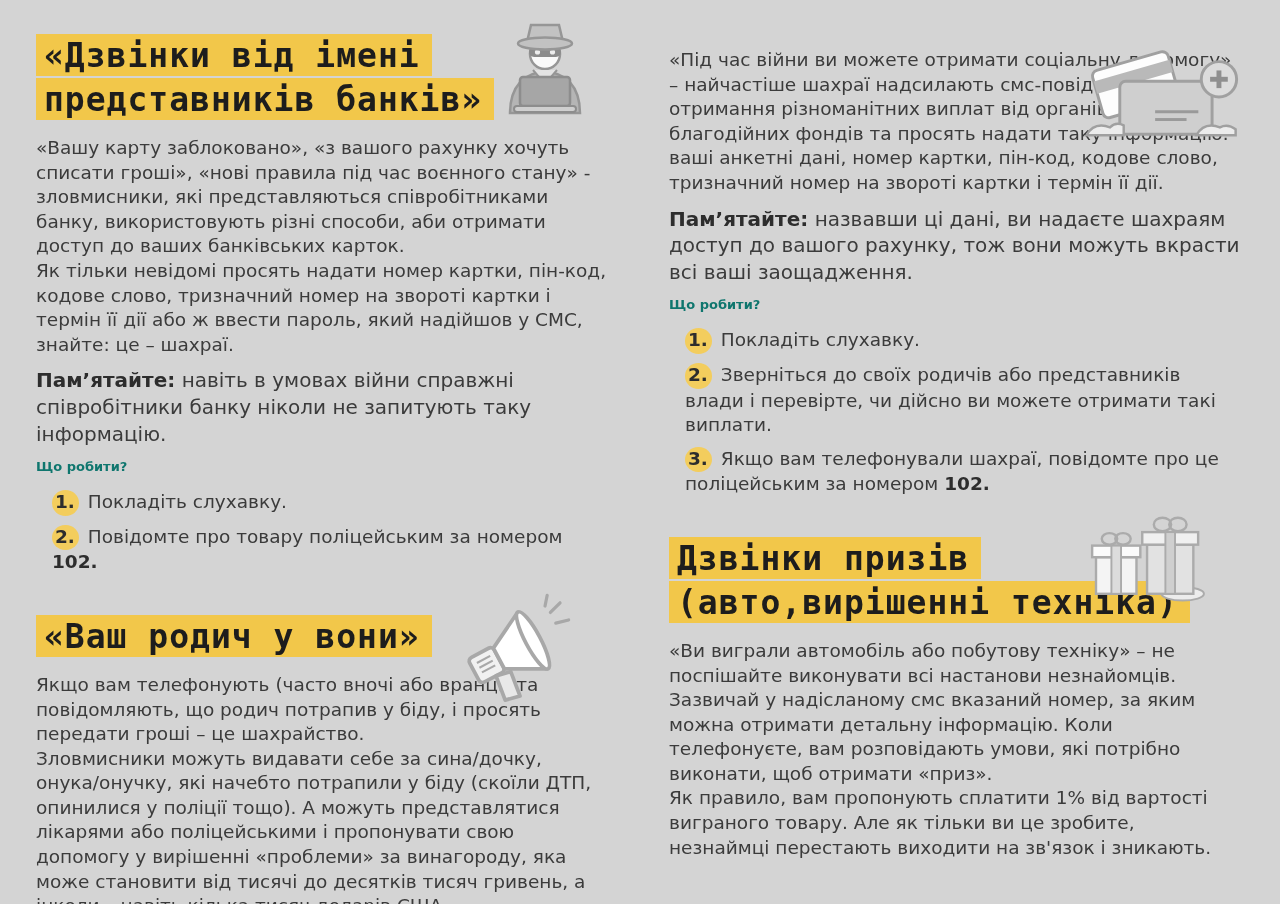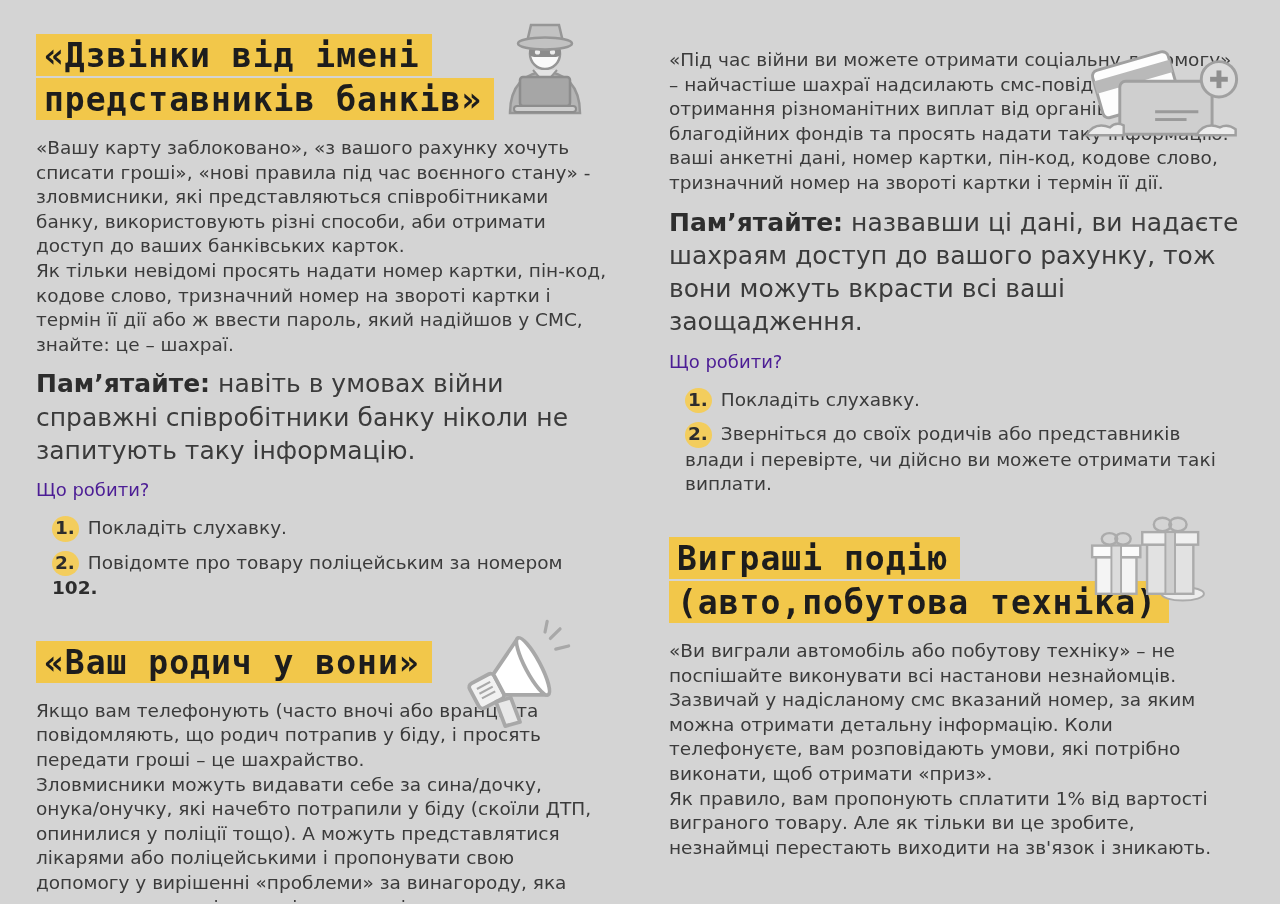--- a/index.html
+++ b/index.html
@@ -29,23 +29,23 @@
     font-weight:bold;
     font-size:33px;
     letter-spacing:1px;
     padding:5px 12px 4px 8px;
     margin-bottom:2px;
     white-space:nowrap;
   }
   .icon{position:absolute;z-index:1;}
   .body-text{font-size:18.5px;line-height:1.33;}
   .body-text p{margin:0;}
-  .remember{font-size:25px;line-height:1.33;margin:10px 0 0 0;}
+  .remember{font-size:20px;line-height:1.33;margin:10px 0 0 0;}
   .remember b{color:#2d2d2d;}
-  .todo{font-size:18px;font-weight:normal;color:#4c1d95;margin:12px 0 4px 0;}
+  .todo{font-size:13px;font-weight:bold;color:#0f766e;margin:12px 0 4px 0;}
   .steps{list-style:none;margin:16px;padding:0;}
   .steps li{font-size:18.5px;line-height:1.33;margin:9px 0;}
   .step-num{
     display:inline-block;
     background:#f3cd5d;
     color:#2d2d2d;
     font-weight:bold;
     border-radius:50%;
     padding:0 4px 1px 3px;
     margin-right:3px;
@@ -138,27 +138,28 @@
         </svg>
       </div>
       <div class="body-text">
         <p>«Під час війни ви можете отримати соціальну допомогу» – найчастіше шахраї надсилають смс-повідомлення про отримання різноманітних виплат від органів влади або благодійних фондів та просять надати таку інформацію: ваші анкетні дані, номер картки, пін-код, кодове слово, тризначний номер на звороті картки і термін її дії.</p>
       </div>
       <p class="remember"><b>Пам’ятайте:</b> <span>назвавши ці дані, ви надаєте шахраям доступ до вашого рахунку, тож вони можуть вкрасти всі ваші заощадження.</span></p>
       <p class="todo">Що робити?</p>
       <ol class="steps">
         <li><span class="step-num">1.</span> <span>Покладіть слухавку.</span> <b></b></li>
         <li><span class="step-num">2.</span> <span>Зверніться до своїх родичів або представників влади і перевірте, чи дійсно ви можете отримати такі виплати.</span> <b></b></li>
+        <li><span class="step-num">3.</span> <span>Якщо вам телефонували шахраї, повідомте про це поліцейським за номером</span> <b>102.</b></li>
       </ol>
     </div>
 
     <div class="section">
       <div class="title-wrap">
-        <div class="title-line"><span class="hl">Виграші подію</span></div>
-        <div class="title-line"><span class="hl">(авто,побутова техніка)</span></div>
+        <div class="title-line"><span class="hl">Дзвінки призів</span></div>
+        <div class="title-line"><span class="hl">(авто,вирішенні техніка)</span></div>
         <svg class="icon" style="top:-28px;right:28px;" width="126" height="106" viewBox="0 0 130 110">
           <ellipse cx="100" cy="88" rx="22" ry="7" fill="#ececec" stroke="#ababab" stroke-width="2"></ellipse>
           <rect x="63" y="37" width="48" height="51" fill="#e2e2e2" stroke="#ababab" stroke-width="2.5"></rect>
           <rect x="58" y="24" width="58" height="13" fill="#f0f0f0" stroke="#ababab" stroke-width="2.5"></rect>
           <rect x="82" y="24" width="10" height="64" fill="#cfcfcf" stroke="#ababab" stroke-width="2"></rect>
           <ellipse cx="79" cy="16" rx="9" ry="7" fill="none" stroke="#ababab" stroke-width="2.5"></ellipse>
           <ellipse cx="95" cy="16" rx="9" ry="7" fill="none" stroke="#ababab" stroke-width="2.5"></ellipse>
           <rect x="10" y="50" width="42" height="38" fill="#f4f4f4" stroke="#ababab" stroke-width="2.5"></rect>
           <rect x="6" y="38" width="50" height="12" fill="#fbfbfb" stroke="#ababab" stroke-width="2.5"></rect>
           <rect x="26" y="38" width="10" height="50" fill="#dcdcdc" stroke="#ababab" stroke-width="2"></rect>

